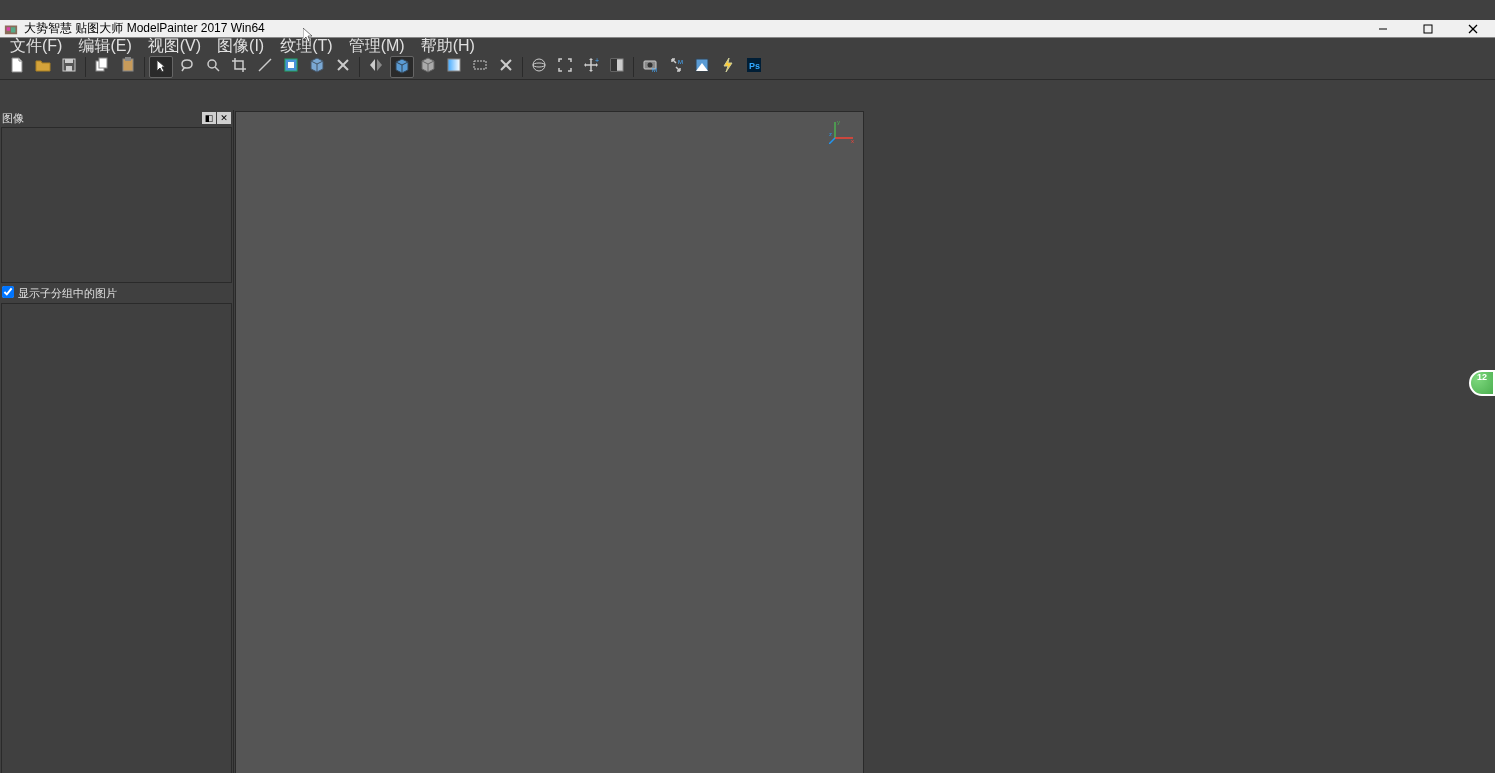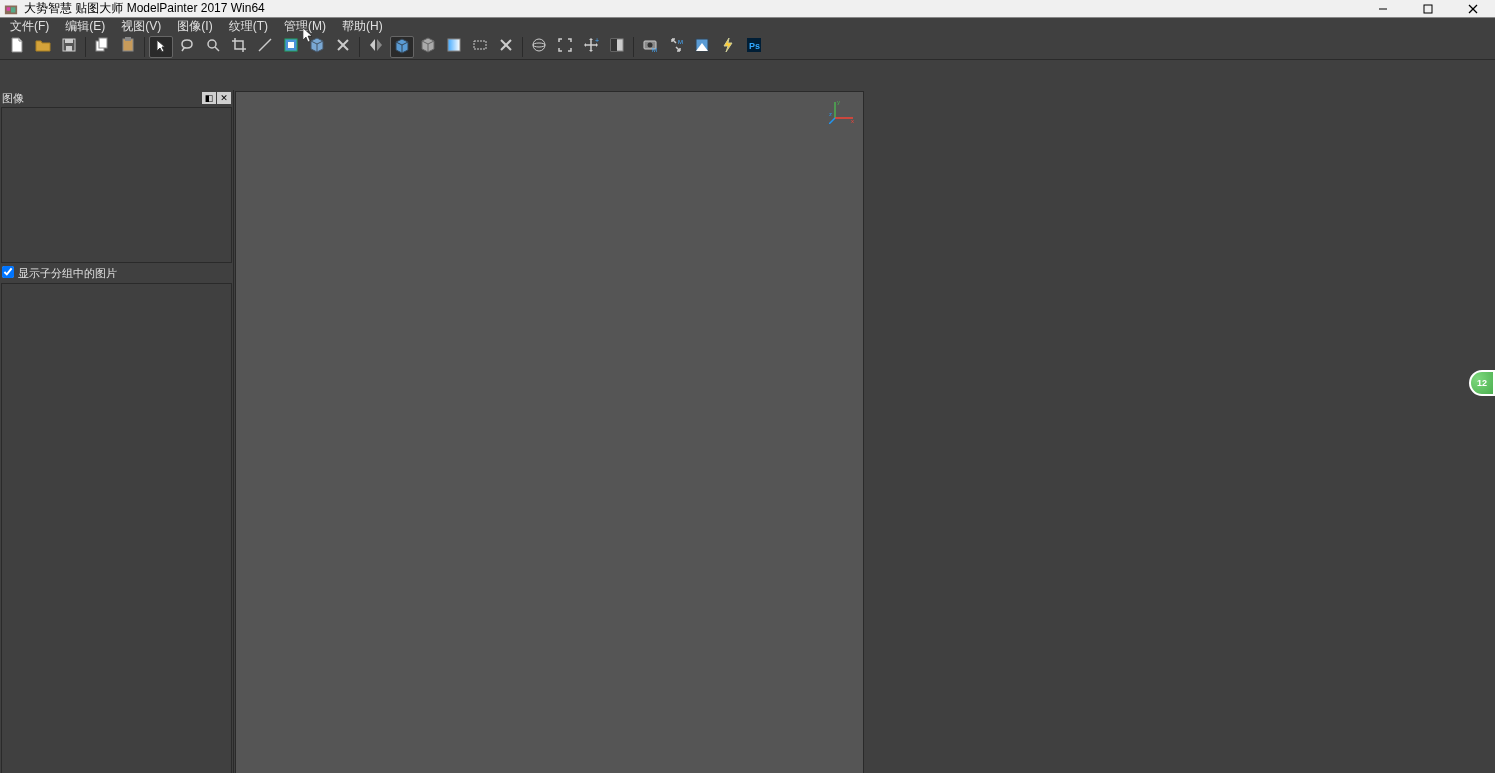--- a/index.html
+++ b/index.html
@@ -1,27 +1,27 @@
 <!DOCTYPE html>
 <html><head>
 <meta charset="utf-8">
 <style>
 * { margin: 0; padding: 0; box-sizing: border-box; user-select: none; }
 body { width: 1495px; height: 773px; background: #404040; font-family: "Microsoft YaHei", SimSun, Arial, sans-serif; font-size: 12px; color: #000; overflow: hidden; position: relative; }
 
 
-.titlebar { height: 18px; background: #f0f0f0; display: flex; align-items: center; padding-left: 4px; border-bottom: 1px solid #888; }
+.titlebar { height: 18px; background: #f0f0f0; display: flex; align-items: center; padding-left: 4px; border-bottom: 1px solid #888; margin-top: 20px; }
 .titlebar .app-icon { width: 14px; height: 14px; margin-right: 6px; display: inline-flex; align-items: center; justify-content: center; }
 .titlebar .title-text { flex: 1; font-size: 12px; color: #000; }
 .win-controls { display: flex; }
 .win-btn { width: 45px; height: 18px; display: flex; align-items: center; justify-content: center; cursor: pointer; color: #000; }
 
 
 .menubar { height: 17px; background: #404040; display: flex; align-items: center; padding-left: 2px; }
-.menu-item { padding: 0 8px; font-size: 12px; color: #e0e0e0; height: 100%; display: flex; align-items: center; cursor: pointer; }
+.menu-item { padding: 0 8px; font-size: 16px; color: #e0e0e0; height: 100%; display: flex; align-items: center; cursor: pointer; }
 
 
 .toolbar { height: 25px; background: #404040; display: flex; align-items: center; padding: 0 4px; border-bottom: 1px solid #2a2a2a; }
 .tool-btn { width: 24px; height: 22px; margin: 0 1px; display: flex; justify-content: center; cursor: pointer; border-radius: 2px; }
 .tool-btn.active { background: #2a2a2a; border: 1px solid #666; }
 .sep { width: 1px; height: 20px; background: #2a2a2a; margin: 0 3px; }
 
 
 .workspace { display: flex; height: calc(773px - 60px); margin-top: 30px; }
 .side-panel { width: 234px; background: #404040; border-right: 1px solid #2a2a2a; display: flex; flex-direction: column; }
@@ -39,21 +39,21 @@
 .right-area { flex: 1; background: #404040; }
 
 
 .axis-gizmo { position: absolute; top: 6px; right: 8px; width: 26px; height: 26px; }
 .axis-gizmo svg { width: 100%; height: 100%; }
 
 
 .cursor-pointer { position: absolute; left: 303px; top: 28px; pointer-events: none; z-index: 999; }
 
 
-.floating-badge { position: absolute; right: 0; top: 370px; width: 26px; height: 26px; border-radius: 50% 0 0 50%; background: radial-gradient(circle at 30% 30%, #7dd87d, #4caf50); border: 2px solid #fff; display: flex; align-items: center; justify-content: center; font-size: 9px; color: #fff; font-weight: bold; overflow: hidden; }
+.floating-badge { position: absolute; right: 0; top: 370px; width: 26px; height: 26px; border-radius: 50% 0 0 50%; background: radial-gradient(circle at 30% 30%, #7dd87d, #4caf50); border: 2px solid #fff; display: flex; justify-content: center; font-size: 9px; color: #fff; font-weight: bold; overflow: hidden; }
 
 
 .tool-btn svg, .app-icon svg { width: 18px; height: 18px; }
 </style>
 </head>
 <body>
 
 <div class="titlebar">
   <span class="app-icon">
     <svg viewBox="0 0 16 16">

